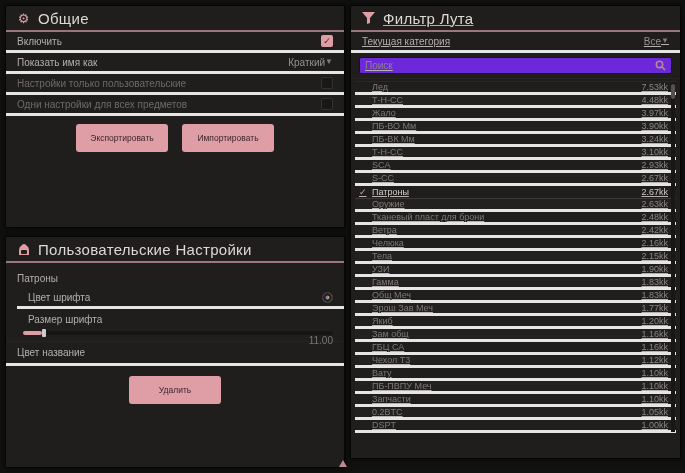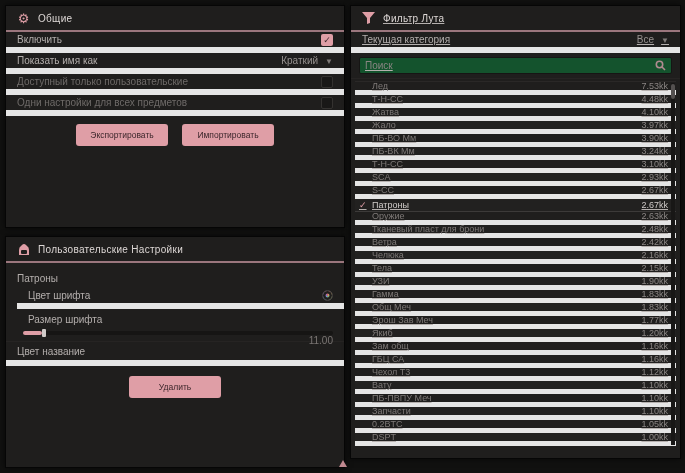--- a/index.html
+++ b/index.html
@@ -19,78 +19,78 @@
   }
   #panel-general  { left:5px;  top:5px;   width:340px; height:223px; }
   #panel-custom   { left:5px;  top:236px; width:340px; height:232px; }
   #panel-filter   { left:350px; top:5px;  width:331px; height:454px;text-decoration:underline; }
 
   .panel-header {
     display:flex; align-items:center; gap:8px;
     height:26px; padding:0 11px;
     border-bottom:2px solid #9b767d;
   }
-  .panel-title { font-size:10px; color:#ded8d6; letter-spacing:.3px; }
+  .panel-title { font-size:15px; color:#ded8d6; letter-spacing:.3px; }
   .hicon { width:13px; height:13px; display:inline-flex; align-items:center; justify-content:center; color:var(--accent); font-size:13px; line-height:13px; }
 
   .setting-row {
     display:flex; align-items:center; justify-content:space-between;
     height:21px; padding:0 11px;
-    border-bottom:6px solid #e5e5e5;
+    border-bottom:3px solid #e5e5e5;
     font-size:10px; color:#b3aeac;
   }
   .setting-row.dim { color:#6e6a68; }
   .checkbox {
     width:12px; height:12px; border-radius:2px;
     display:flex; align-items:center; justify-content:center;
     font-size:9px;
   }
   .checkbox.checked { background:var(--accent); color:#432a2e; }
   .checkbox.unchecked { background:#191817; border:1px solid #343230; }
-  .dropdown { display:flex; align-items:flex-end; gap:7px; color:#96918f; font-size:10px; cursor:pointer;padding-left:42px; }
+  .dropdown { display:flex; align-items:flex-start; gap:0; color:#96918f; font-size:10px; cursor:pointer;padding-left:42px; }
   .chev { font-size:8px; color:#807b79; }
 
   .btn-row { display:flex; justify-content:center; gap:14px; margin-top:8px; }
   .pill-btn {
     background:var(--accent); color:#3c262b;
     border:none; border-radius:3px;
     font-family:"Liberation Sans", sans-serif;
-    font-size:8.5px; height:22px; min-width:92px; padding:0 12px;
+    font-size:8.5px; height:28px; min-width:92px; padding:0 12px;
     display:flex; align-items:center; justify-content:center; cursor:pointer;
   }
 
   
   .group-label { font-size:10px; color:#b3aeac; padding:10px 11px 4px 11px; }
   .sub { margin-left:11px; }
   .row-right-icon { width:11px; height:11px; border-radius:50%;
     background:conic-gradient(#c96a6a,#c9a96a,#7ba96a,#6a9fc9,#8d6ac9,#c96a6a);
     box-shadow:inset 0 0 0 2.5px #1f1e1d; border:1px solid #464442; }
   .slider-wrap { padding:1px 11px 6px 17px; border-bottom:1px solid #262423; }
   .slider-track { position:relative; width:100%; height:4px; background:#161514; border-radius:2px; }
   .slider-fill { position:absolute; left:0; top:0; height:4px; width:6%; background:var(--accent); border-radius:2px; }
   .slider-handle { position:absolute; left:6%; top:-2px; width:4px; height:8px; background:#cfcac8; border-radius:1px; cursor:grab; }
   .value-text { color:#7b7674; font-size:10px;margin-top:42px; }
 
   
   .search-row { padding:4px 8px; border-bottom:1px solid #262423; }
   .search-input {
-    width:100%; height:17px; background:#14532d; border:1px solid #161514; border-radius:2px;
+    width:100%; height:17px; background:#6d28d9; border:1px solid #161514; border-radius:2px;
     display:flex; align-items:center; justify-content:space-between; padding:0 5px;
   }
   .search-input input {
     background:transparent; border:none; outline:none; color:#b3aeac;
     font-family:"Liberation Sans", sans-serif; font-size:10px; width:280px;
   }
   .search-input input::placeholder { color:#8a8583; }
   .list-label { font-size:10px; color:#a8a3a1; padding:6px 8px 3px 8px; }
   .loot-list { position:relative; margin:2px 4px 0 4px; border-top:1px solid #2a2827; }
   .loot-row {
     display:flex; align-items:center; justify-content:space-between;
     height:13px; padding:0 8px 0 4px;
-    border-bottom:5px solid #e5e5e5;
+    border-bottom:3px solid #e5e5e5;
     font-size:9px; color:#7e7977; cursor:pointer;
   }
   .loot-row:nth-child(odd) { background:rgba(255,255,255,0.015); }
   .loot-row .lr-name { display:flex; align-items:center; gap:4px; }
   .loot-row .lr-check { width:9px; color:var(--accent); font-size:9px; visibility:hidden; }
   .loot-row.checked { color:#d3cecb; border-bottom:1px solid #3c3a39; }
   .loot-row.checked .lr-check { visibility:visible; }
   .loot-row .lr-value { color:#8b8684; }
   .loot-row.checked .lr-value { color:#cfcac8; }
   .scrollbar { position:absolute; right:1px; top:1px; bottom:1px; width:4px; background:#181716; }
@@ -121,21 +121,21 @@
 
   <div class="setting-row">
     <span class="gr-label">Показать имя как</span>
     <span class="gr-control dropdown">
           <span>Краткий</span>
           <span class="chev">▼</span>
         </span>
   </div>
 
   <div class="setting-row dim">
-    <span class="gr-label">Доступный только пользовательские</span>
+    <span class="gr-label">Настройки только пользовательские</span>
     <span class="gr-control">
           <span class="checkbox unchecked"></span>
         </span>
   </div>
 
   <div class="setting-row dim">
     <span class="gr-label">Одни настройки для всех предметов</span>
     <span class="gr-control">
           <span class="checkbox unchecked"></span>
         </span>
@@ -222,27 +222,20 @@
   </div>
 
   <div class="loot-row">
     <span class="lr-name">
       <span class="lr-check">✓</span>
       <span class="lr-text">Т-Н-СС</span>
     </span>
     <span class="lr-value">4.48kk</span>
   </div>
 
-  <div class="loot-row">
-    <span class="lr-name">
-      <span class="lr-check">✓</span>
-      <span class="lr-text">Жатва</span>
-    </span>
-    <span class="lr-value">4.10kk</span>
-  </div>
 
   <div class="loot-row">
     <span class="lr-name">
       <span class="lr-check">✓</span>
       <span class="lr-text">Жало</span>
     </span>
     <span class="lr-value">3.97kk</span>
   </div>
 
   <div class="loot-row">

